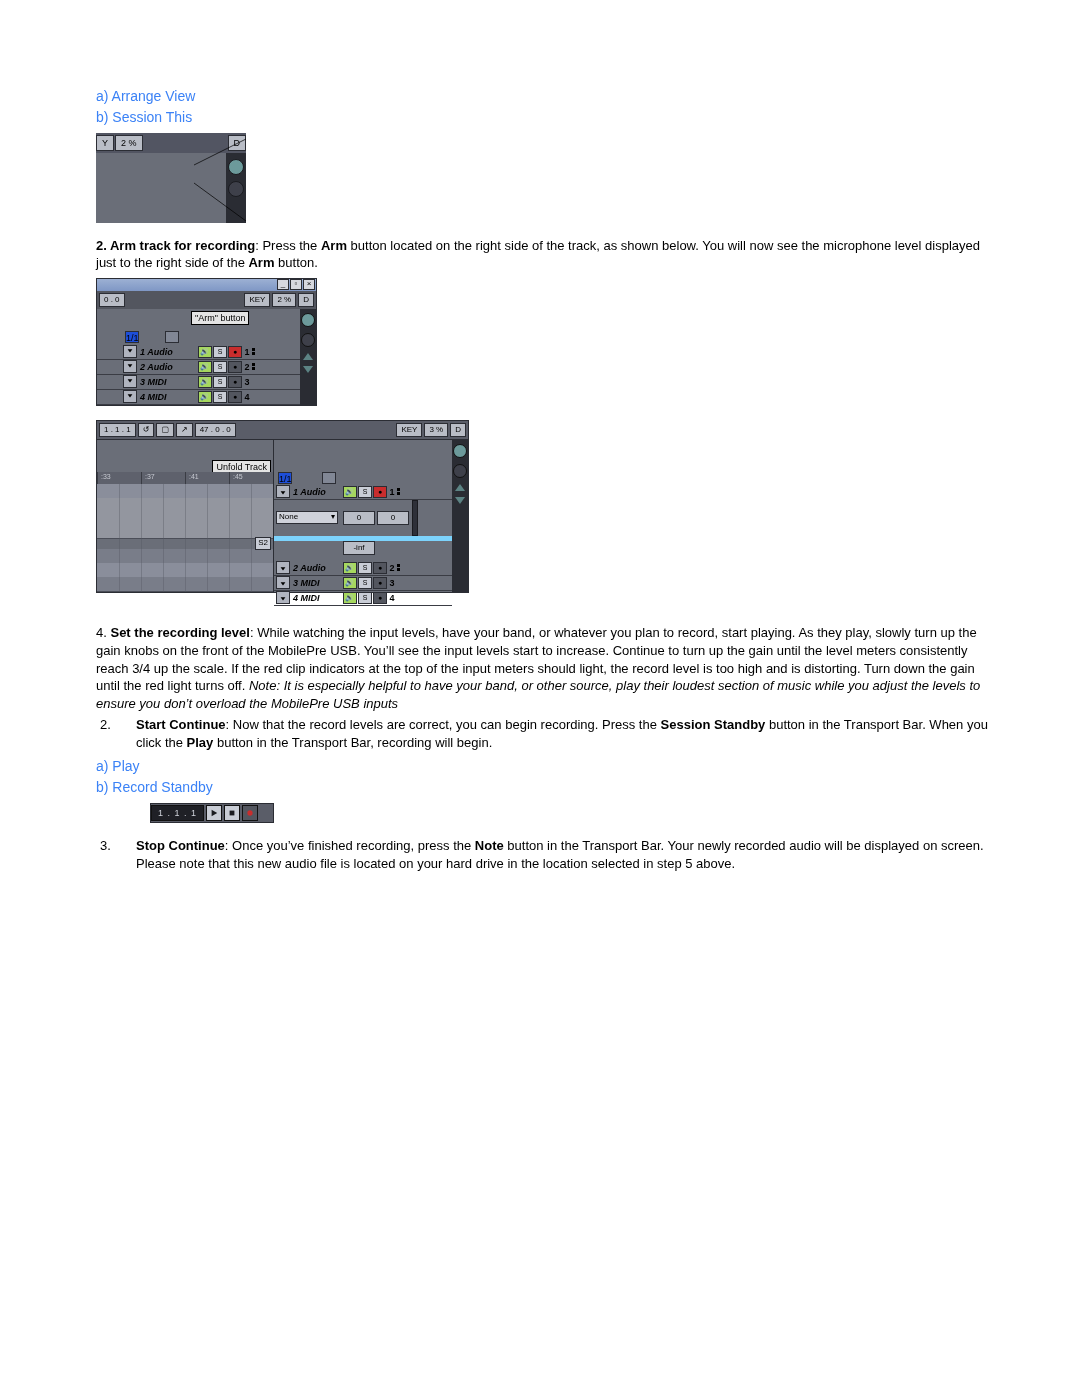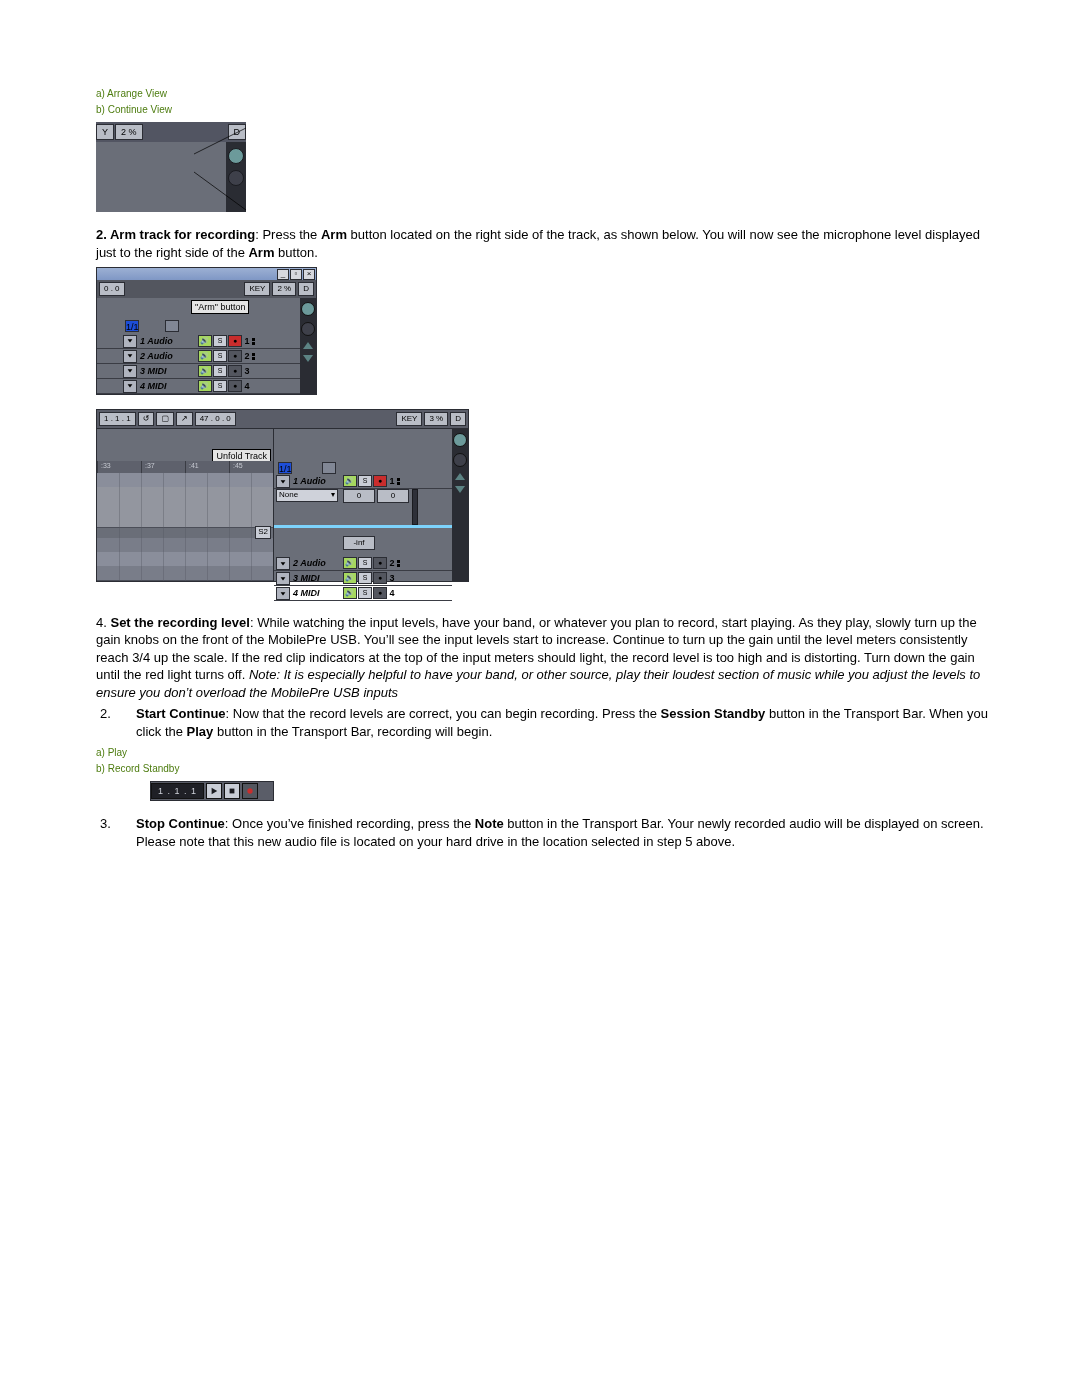--- a/index.html
+++ b/index.html
@@ -9,22 +9,22 @@
     background: #fff;
     margin: 0;
     padding: 0;
     width: 1080px;
   }
   .page {
     padding: 85px 88px 140px 96px;
     line-height: 1.35;
   }
   .green {
-    color: #4d7c0f;
-    font-size: 10px;
+    color: #3b82f6;
+    font-size: 14px;
     margin: 2px 0;
   }
   p { margin: 0 0 4px 0; }
 
   
   .shot {
     display: block;
     margin-top: 6px;
     margin-bottom: 14px;
   }
@@ -121,21 +121,21 @@
   .olrow .num { width:36px; padding-left:4px; }
   .olrow .txt { flex:1; }
   .indent { margin-left:54px; }
 </style>
 </head>
 <body>
 
 <div class="page">
 
   <p class="green">a) Arrange View</p>
-  <p class="green">b) Continue View</p>
+  <p class="green">b) Session This</p>
 
   
   <div class="shot shot1">
     <div class="bg"></div>
     <div class="topbar">
       <div class="cell" style="margin-left:0">Y</div>
       <div class="cell">2 %</div>
       <div class="cell" style="margin-left:auto">D</div>
     </div>
     <div class="sidebar">
@@ -318,32 +318,32 @@
               <div class="sq spk">🔊</div>
               <div class="sq s">S</div>
               <div class="sq rec on">●</div>
             </div>
             <div class="num2">1</div>
             <div class="io2">
                 <span></span>
                 <span></span>
               </div>
           </div>
-          <div style="display:flex; align-items:flex-start; height:36px; border-bottom:3px solid #7dd3fc;">
+          <div style="display:flex; align-items:center; height:36px; border-bottom:5px solid #7dd3fc;">
             <div class="none3">
               <span>None</span>
                 <span>▾</span>
             </div>
             <div class="vals3">
               <div class="pill" style="width:22px; text-align:center;">0</div>
               <div class="pill" style="width:22px; text-align:center;">0</div>
             </div>
             <div class="meterbox3"></div>
           </div>
-          <div style="display:flex; padding-left:69px; height:14px; align-items:center;margin-top:8px;">
+          <div style="display:flex; padding-left:69px; height:14px; align-items:center;">
              <div class="pill" style="width:22px; text-align:center;">-inf</div>
           </div>
           <div style="height:6px"></div>
           <div id="tracks3">
               <div class="trk3">
     <div class="fold3">
       <svg viewBox="0 0 10 10">
                     <polygon points="2,4 8,4 5,8" fill="#000"></polygon>
                   </svg>
     </div>

